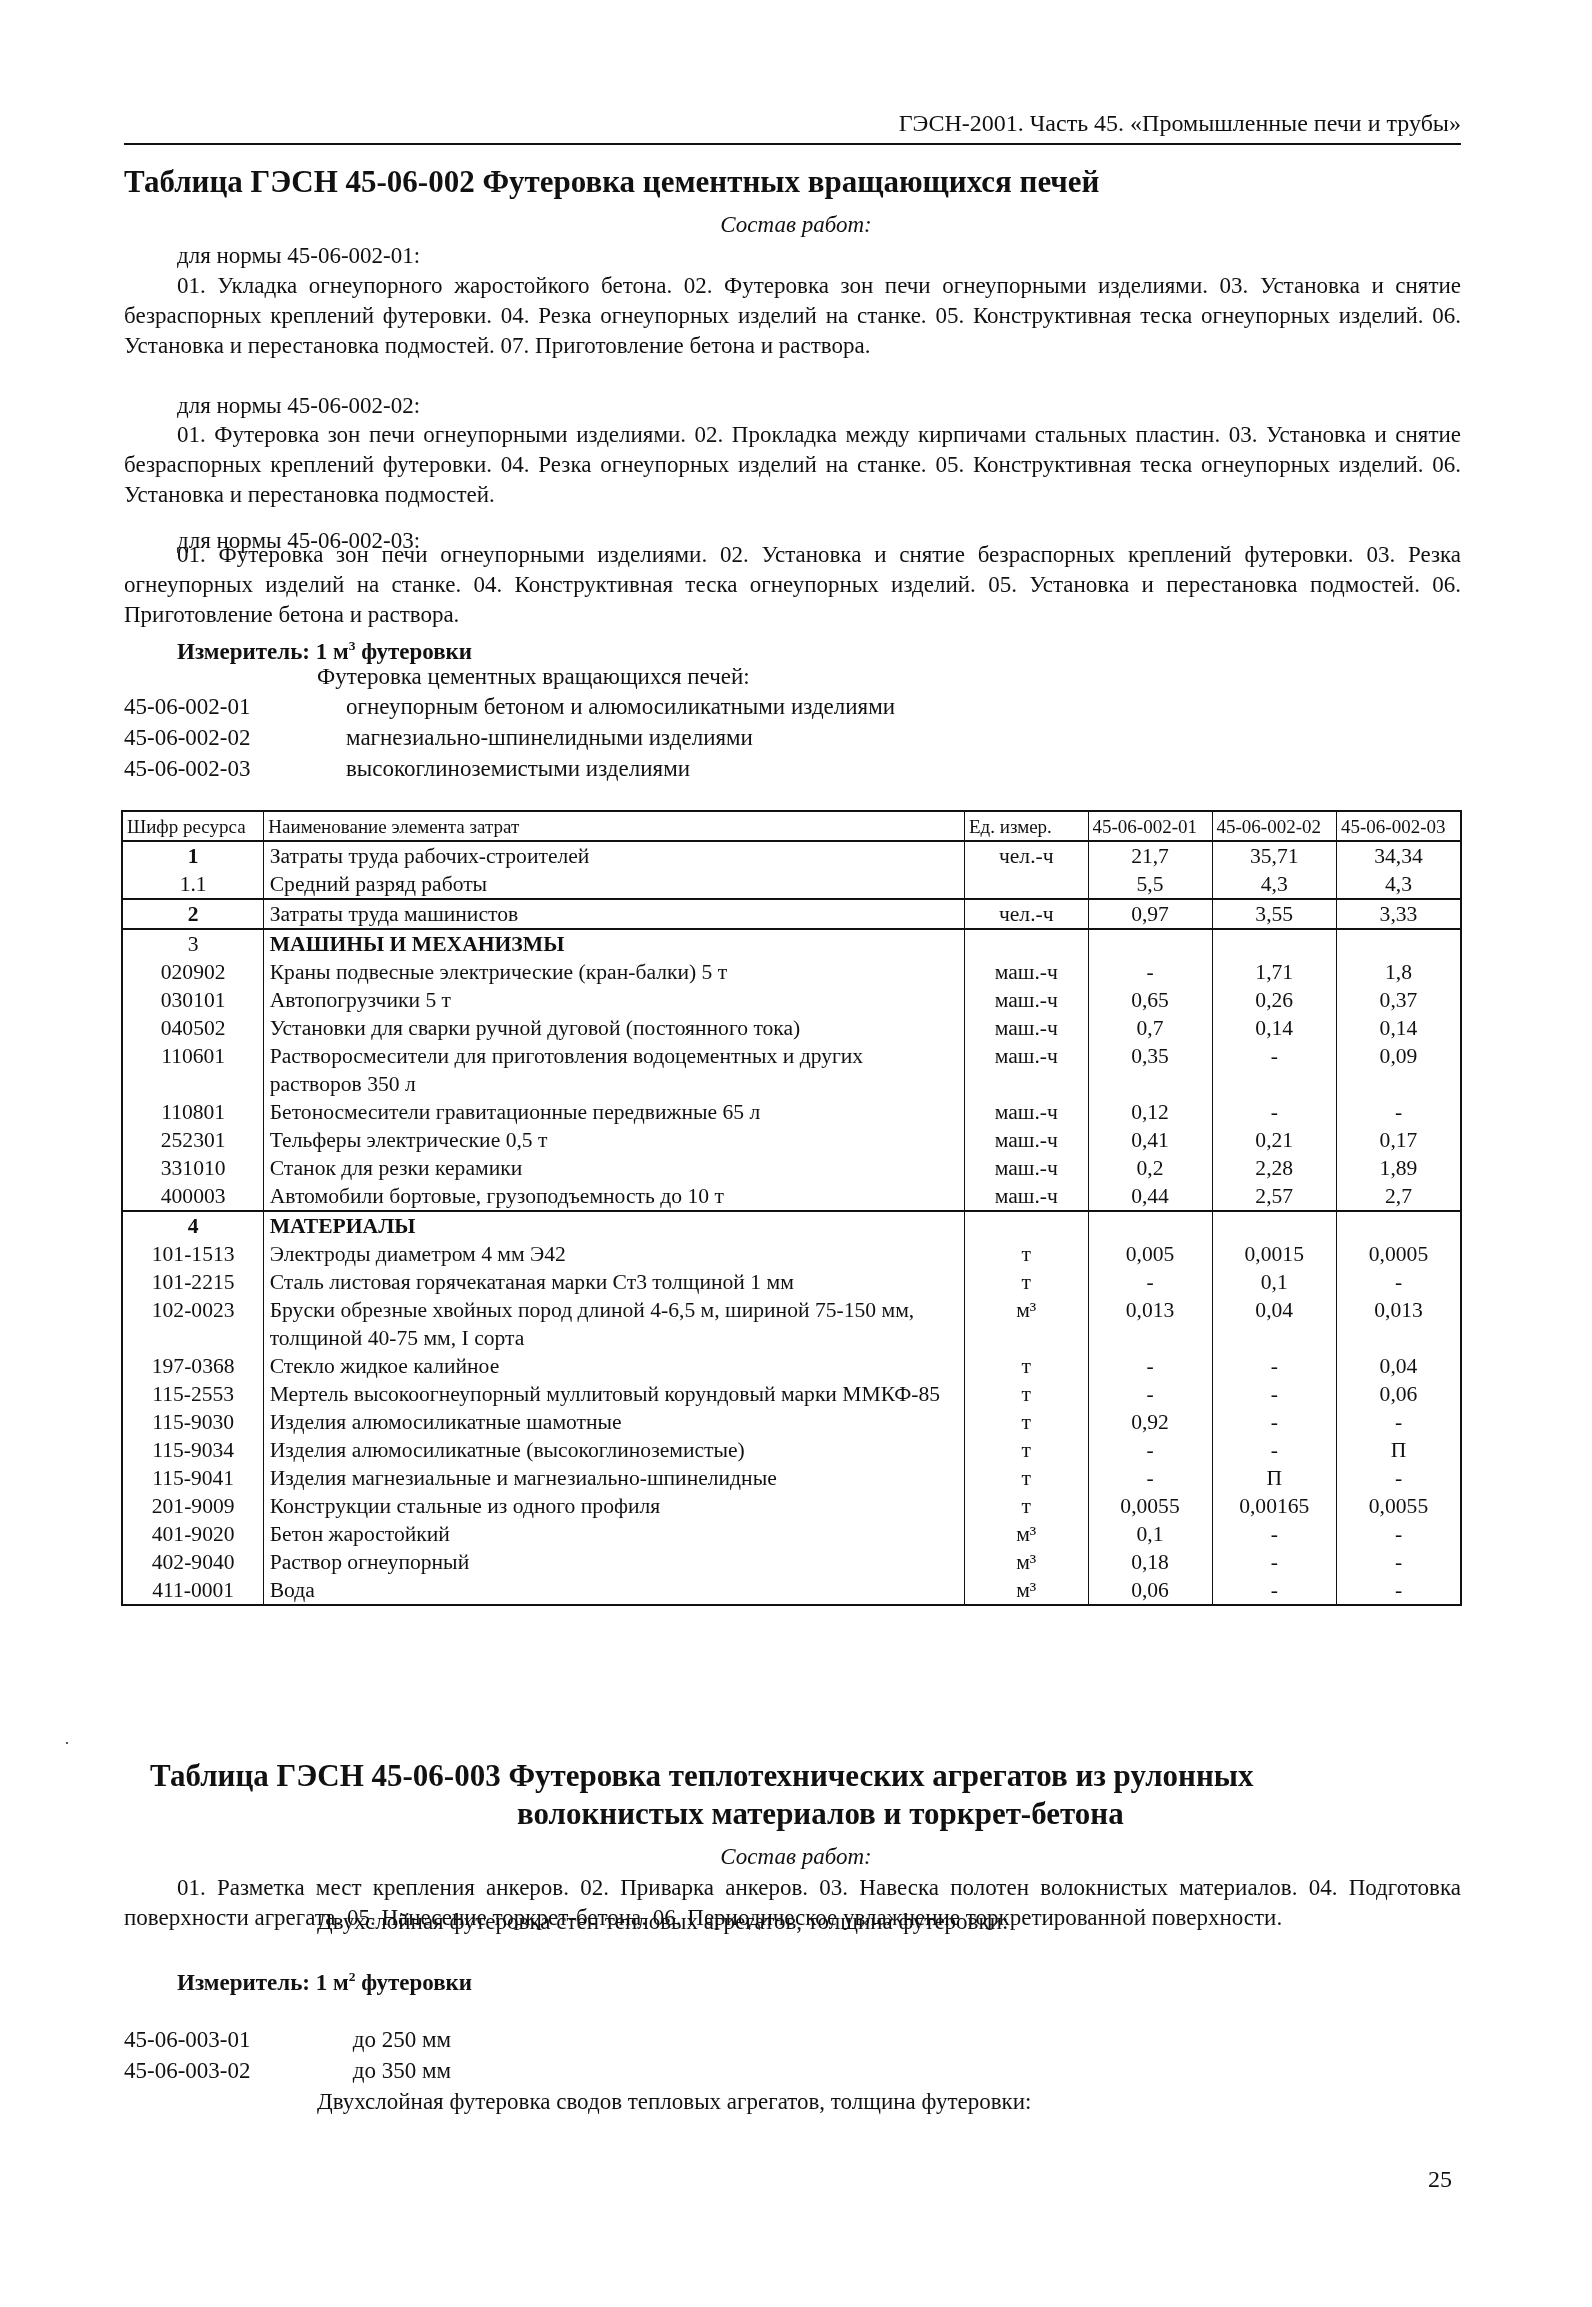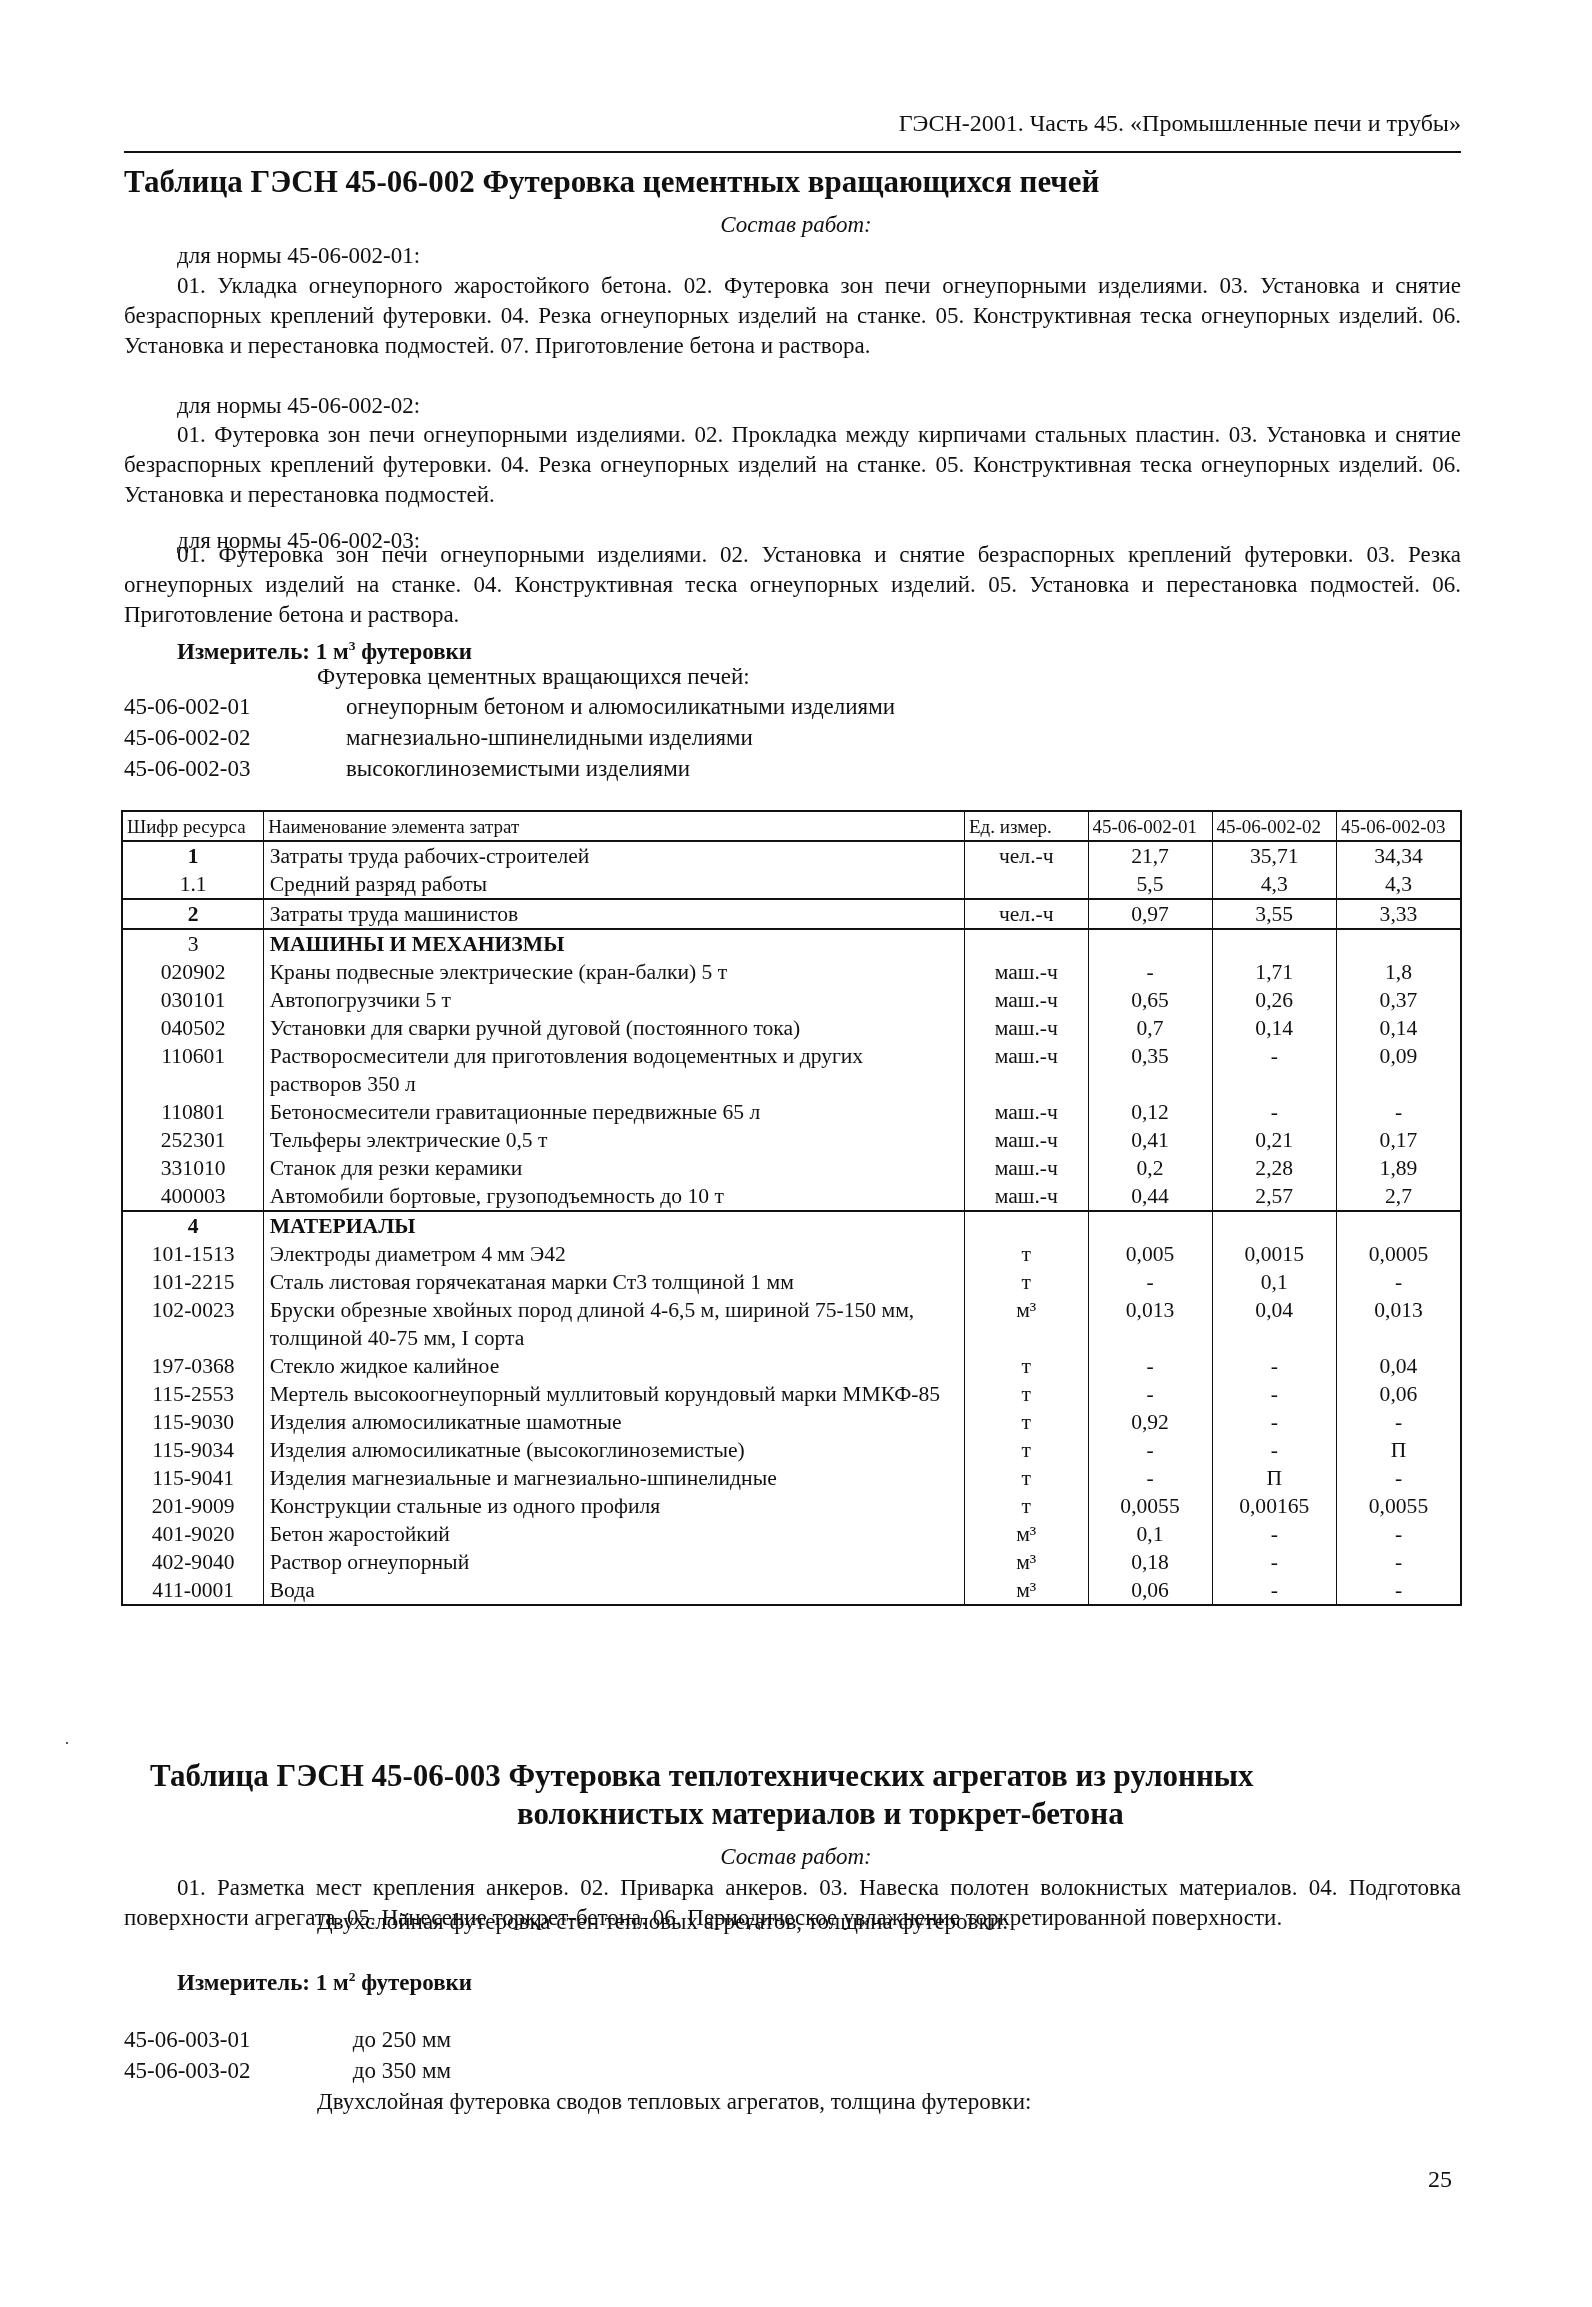--- a/index.html
+++ b/index.html
@@ -3,21 +3,21 @@
 <meta charset="utf-8">
 <style>
   html, body { margin: 0; padding: 0; background: #ffffff; }
   body {
     width: 1592px; height: 2307px; position: relative; overflow: hidden;
     font-family: "Liberation Serif", "DejaVu Serif", serif; color: #111;
   }
   .running-header {
     position: absolute; left: 124px; top: 108px; width: 1337px;
     text-align: right; font-size: 24px; line-height: 30px;
-    border-bottom: 2px solid #111; padding-bottom: 13px;
+    border-bottom: 2px solid #111; padding-bottom: 5px;
   }
   .title {
     position: absolute; left: 124px; font-weight: bold; font-size: 31px; line-height: 39px;
   }
   .subtitle-italic {
     position: absolute; left: 0; width: 1592px; text-align: center;
     font-style: italic; font-size: 23px; line-height: 30px;
   }
   .para {
     position: absolute; left: 124px; width: 1337px; font-size: 23px; line-height: 30px;

